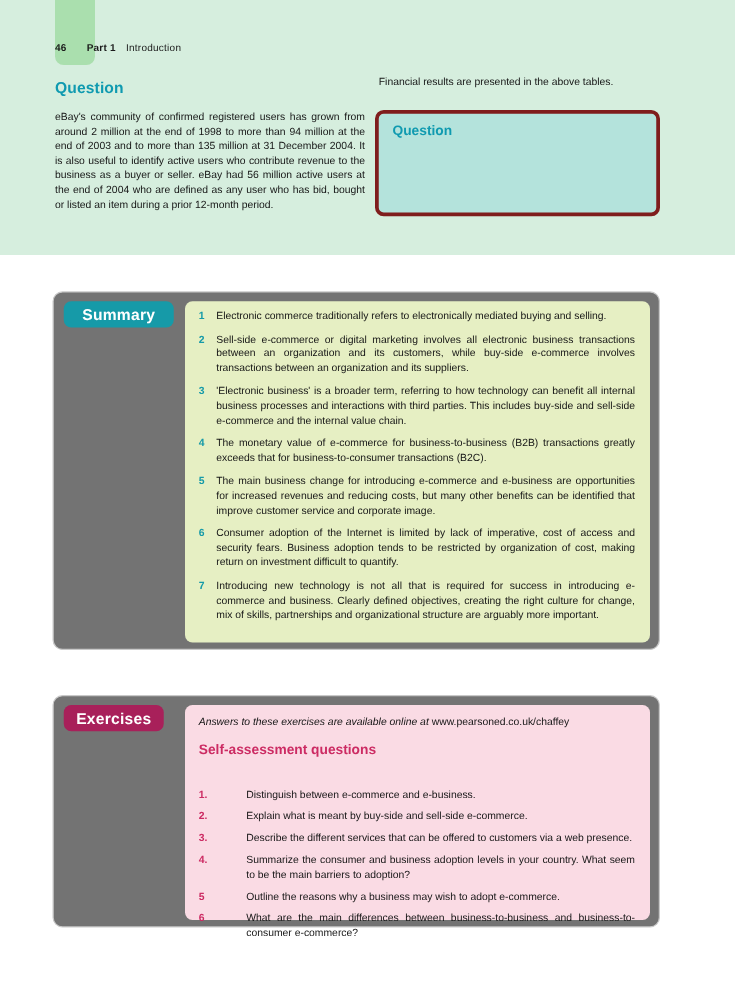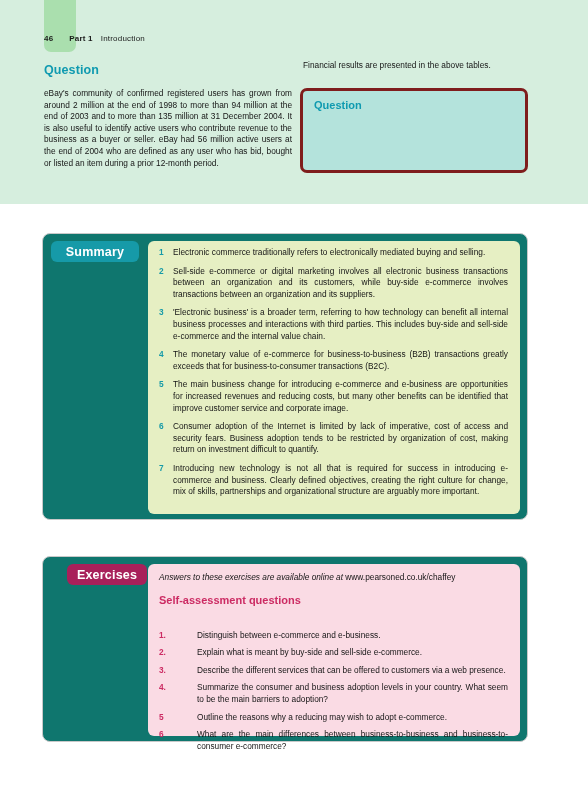--- a/index.html
+++ b/index.html
@@ -60,21 +60,21 @@
   }
   .question-body{
     font-size:8.3px;line-height:11.6px;color:#151515;text-align:justify;
   }
 
   
   .feature{
     position:absolute;left:42px;
     border:1px solid #c9c9c9;
     border-radius:8px;
-    background:#0f766e;
+    background:#737373;
     box-sizing:border-box;
   }
   .feature .tab{
     position:absolute;left:8px;top:7px;
     width:88px;height:21px;
     border-radius:6px;
     color:#ffffff;font-weight:bold;font-size:12.5px;
     display:flex;align-items:center;justify-content:center;
     letter-spacing:.2px;
   }
@@ -96,21 +96,21 @@
     display:flex;font-size:8.3px;line-height:11.6px;color:#151515;
     margin-bottom:7px;
   }
   .sum-item .num{
     color:#169aa8;font-weight:bold;width:14px;flex:0 0 14px;
   }
   .sum-item .txt{flex:1;text-align:justify;}
 
   
   #exercises-box{top:556px;width:486px;height:186px;}
-  #exercises-box .tab{background:#a8205a;width:80px;margin-left:16px;}
+  #exercises-box .tab{background:#a8205a;width:80px;}
   #exercises-box .panel{
     left:105px;width:372px;height:172px;
     background:#fadbe4;
     padding:8px 12px 0 11px;
   }
   .ex-lead{
     font-size:8.3px;line-height:11.6px;color:#151515;margin-bottom:10px;
   }
   .ex-lead .it{font-style:italic;}
   .ex-subhead{
@@ -202,21 +202,21 @@
         <div class="ex-item">
           <span class="num">3.</span>
           <span class="txt">Describe the different services that can be offered to customers via a web presence.</span>
         </div>
         <div class="ex-item">
           <span class="num">4.</span>
           <span class="txt">Summarize the consumer and business adoption levels in your country. What seem to be the main barriers to adoption?</span>
         </div>
         <div class="ex-item">
           <span class="num">5</span>
-          <span class="txt">Outline the reasons why a reducing may wish to adopt e-commerce.</span>
+          <span class="txt">Outline the reasons why a business may wish to adopt e-commerce.</span>
         </div>
         <div class="ex-item">
           <span class="num">6</span>
           <span class="txt">What are the main differences between business-to-business and business-to-consumer e-commerce?</span>
         </div>
       </div>
   </div>
 </div>
 
 </body></html>

